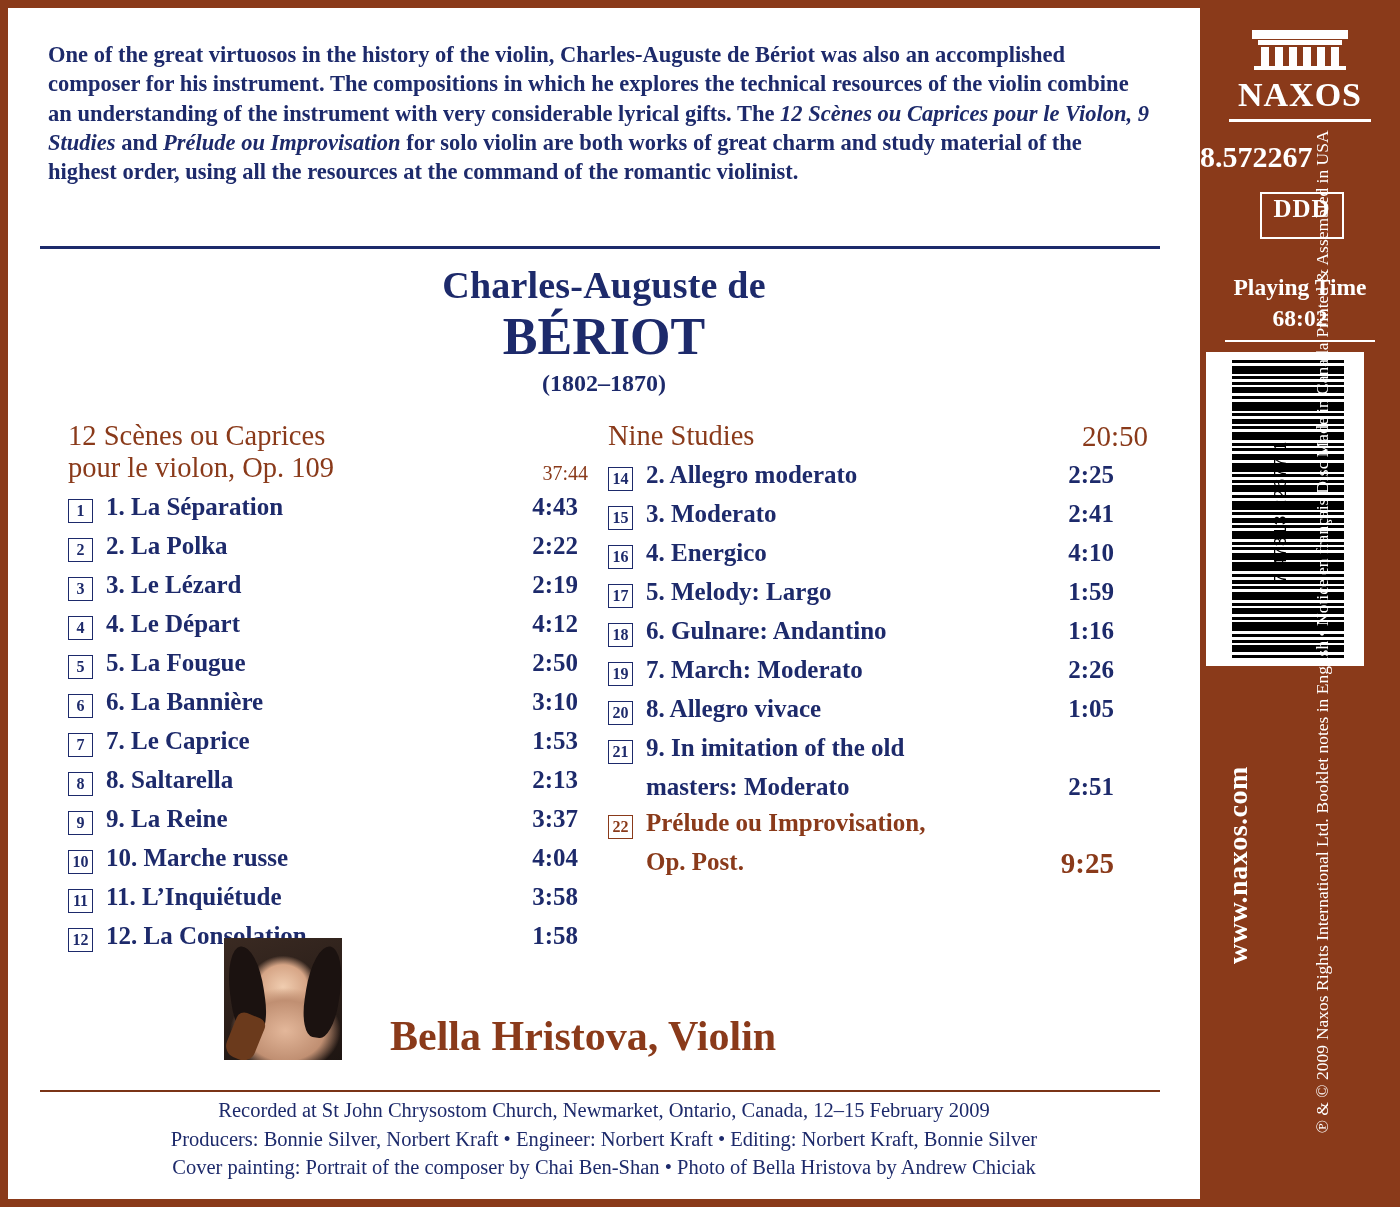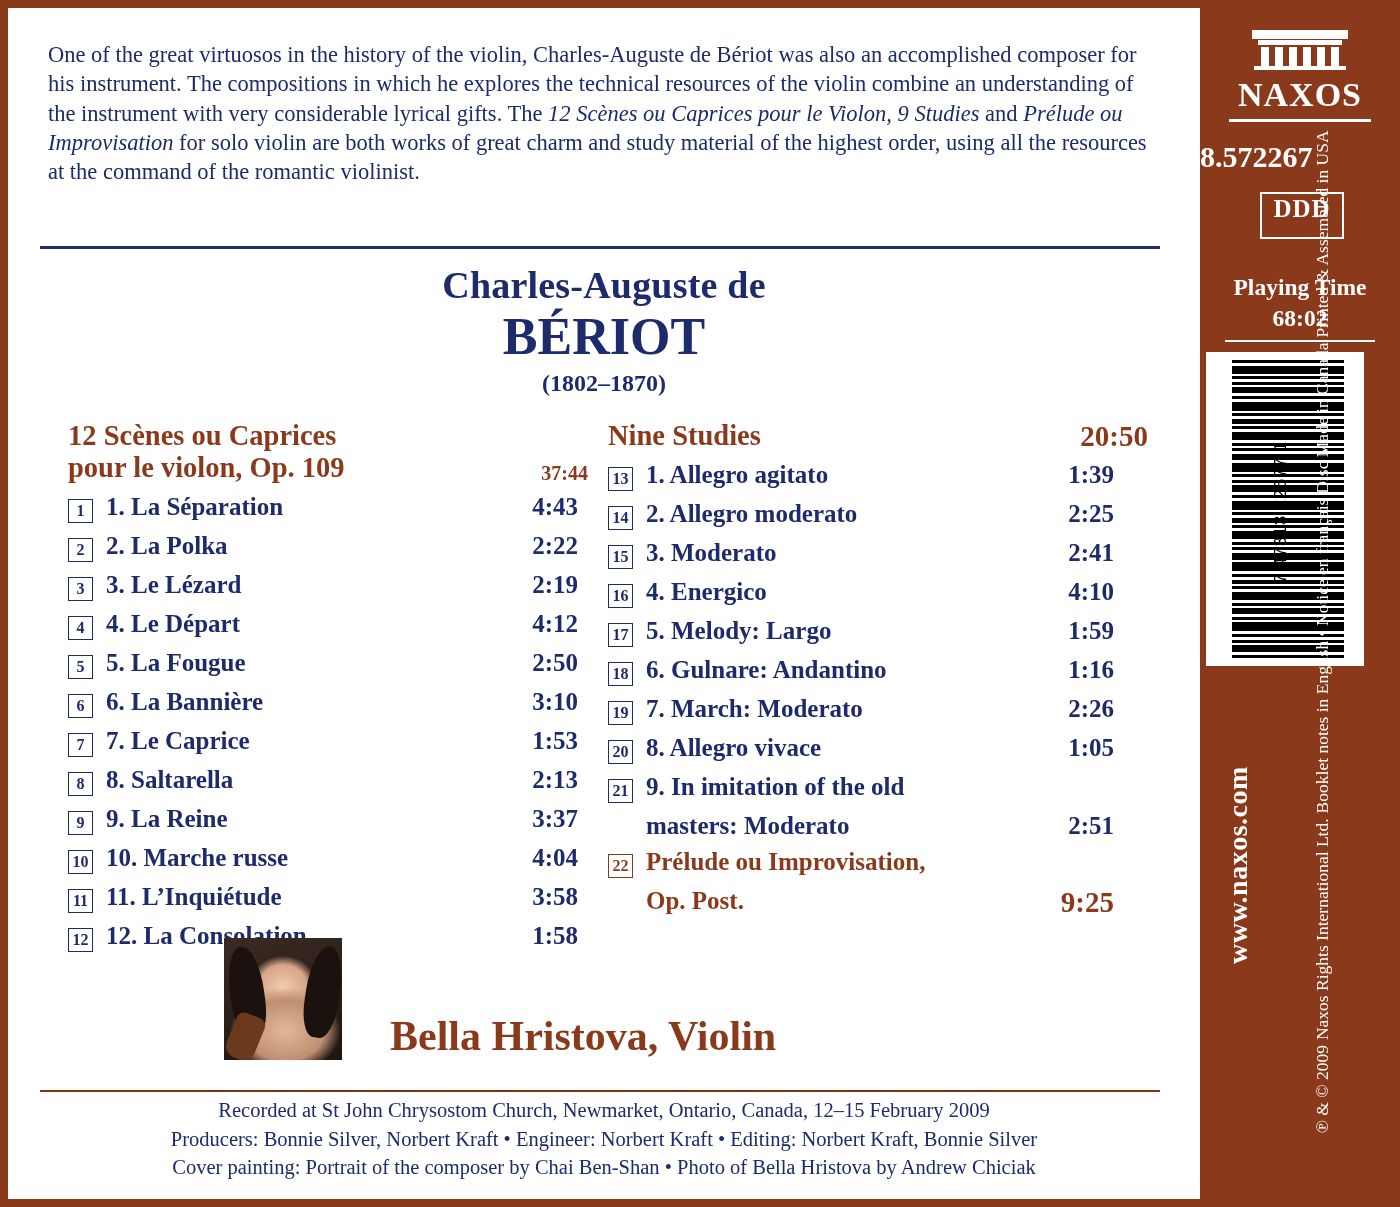--- a/index.html
+++ b/index.html
@@ -38,21 +38,21 @@
     color: #ffffff;
   }
   
   .blurb {
     position: absolute;
     left: 40px;
     top: 32px;
     width: 1108px;
     font-size: 22.5px;
     line-height: 1.30;
-    font-weight: normal;
+    font-weight: bold;
     color: #1d2a6b;
     text-align: left;
   }
   .blurb i { font-style: italic; }
   .rule {
     position: absolute;
     left: 32px;
     width: 1120px;
     height: 3px;
     background: #1d2a6b;
@@ -97,21 +97,21 @@
   }
   .col {
     position: absolute;
     top: 0;
   }
   .col-left { left: 60px; width: 520px; }
   .col-right { left: 600px; width: 540px; }
 
   .work-head {
     color: #8a3a1a;
-    font-weight: bold;
+    font-weight: normal;
     font-size: 28.5px;
     line-height: 1.13;
     position: relative;
   }
   .work-head .wt {
     position: absolute;
     right: 0;
     bottom: 0;
     font-size: 20px;
   }
@@ -506,25 +506,20 @@
         </table>
       </div>
 
       <div class="col col-right">
         <div class="work-head">
           <div>Nine Studies</div>
           <div class="wt-top">20:50</div>
         </div>
         <table class="tracks">
           <tbody>
-            <tr>
-              <td class="num"><span class="boxnum">13</span></td>
-              <td>1. Allegro agitato</td>
-              <td class="time">1:39</td>
-            </tr>
             <tr>
               <td class="num"><span class="boxnum">14</span></td>
               <td>2. Allegro moderato</td>
               <td class="time">2:25</td>
             </tr>
             <tr>
               <td class="num"><span class="boxnum">15</span></td>
               <td>3. Moderato</td>
               <td class="time">2:41</td>
             </tr>

